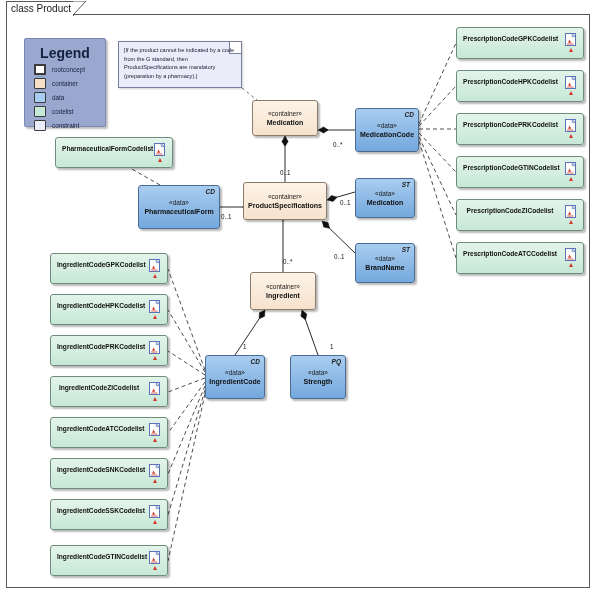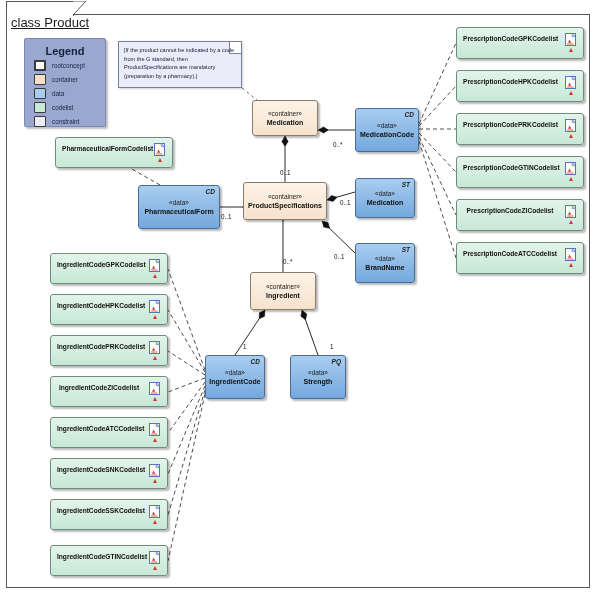--- a/index.html
+++ b/index.html
@@ -36,26 +36,25 @@
   }
   #frame-tab-slant {
     position: absolute;
     left: 73px; top: 1px;
     width: 14px; height: 15px;
     overflow: hidden;
     z-index: 3;
   }
   #frame-tab-label {
     position: absolute;
-    left: 11px; top: 15px;
-    font-size: 13px;
+    left: 11px; top: 3px;
+    font-size: 10px;
     color: #1a1a1a;
     white-space: nowrap;
     z-index: 4;
-    text-decoration: underline;
   }
   #frame-tab-cover {
     position: absolute;
     left: 7px; top: 14px;
     width: 66px; height: 2px;
     background: #ffffff;
     z-index: 4;
   }
 
   svg#links {
@@ -146,21 +145,21 @@
     left: 24px; top: 38px;
     width: 80px; height: 87px;
     background: #9aa7cf;
     border: 1px solid #7b88b4;
     border-radius: 2px;
     box-shadow: 2px 2px 2px rgba(0,0,0,0.25);
     z-index: 2;
   }
   #legend .lg-title {
     text-align: center;
-    font-size: 11px;
+    font-size: 14px;
     font-weight: bold;
     color: #14213d;
     margin-top: 6px;
   }
   .lg-row {
     display: flex;
     align-items: center;
     margin: 3px 0 0 9px;
   }
   .lg-sw {

